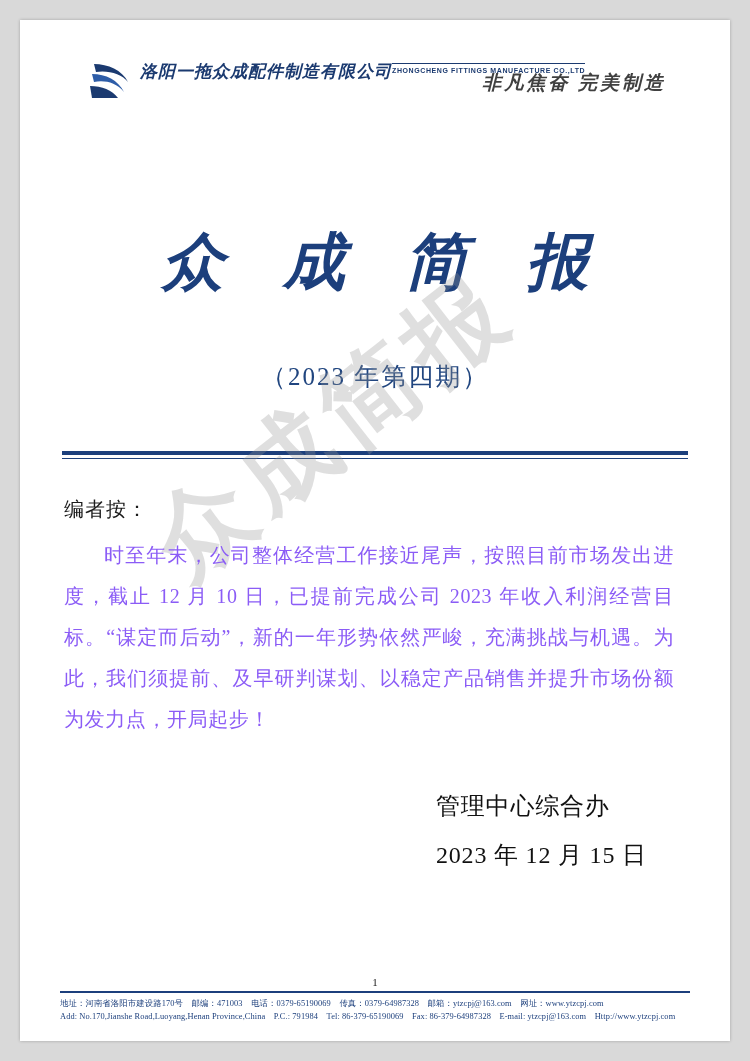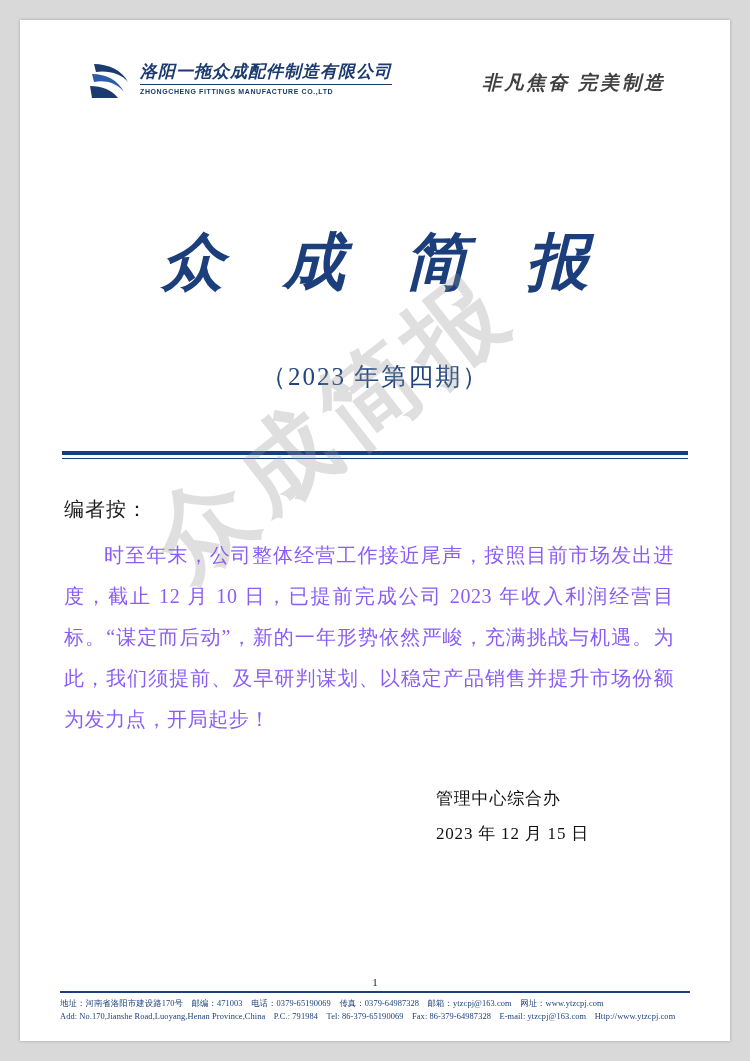--- a/index.html
+++ b/index.html
@@ -58,21 +58,21 @@
   }
   .logo-mark {
     width: 46px;
     height: 40px;
     position: relative;
     margin-right: 6px;
   }
   .logo-mark svg { display: block; }
   .logo-text {
     display: flex;
-    flex-direction: column;
+    flex-direction: row;
     justify-content: flex-start;
     padding-top: 1px;
   }
   .logo-cn {
     font-family: "Liberation Serif", serif;
     font-size: 17px;
     font-weight: bold;
     color: #1b3a70;
     letter-spacing: 1px;
     line-height: 1.25;
@@ -155,21 +155,21 @@
     font-size: 20px;
     color: #8b5cf6;
     line-height: 2.05;
     text-align: justify;
     text-indent: 40px;
     letter-spacing: 0.6px;
   }
   .signature {
     margin-top: 42px;
     padding-left: 372px;
-    font-size: 17px;
+    font-size: 24px;
     color: #111;
     line-height: 2.05;
     letter-spacing: 0.8px;
   }
 
   
   .footer {
     position: absolute;
     left: 40px;
     right: 40px;

